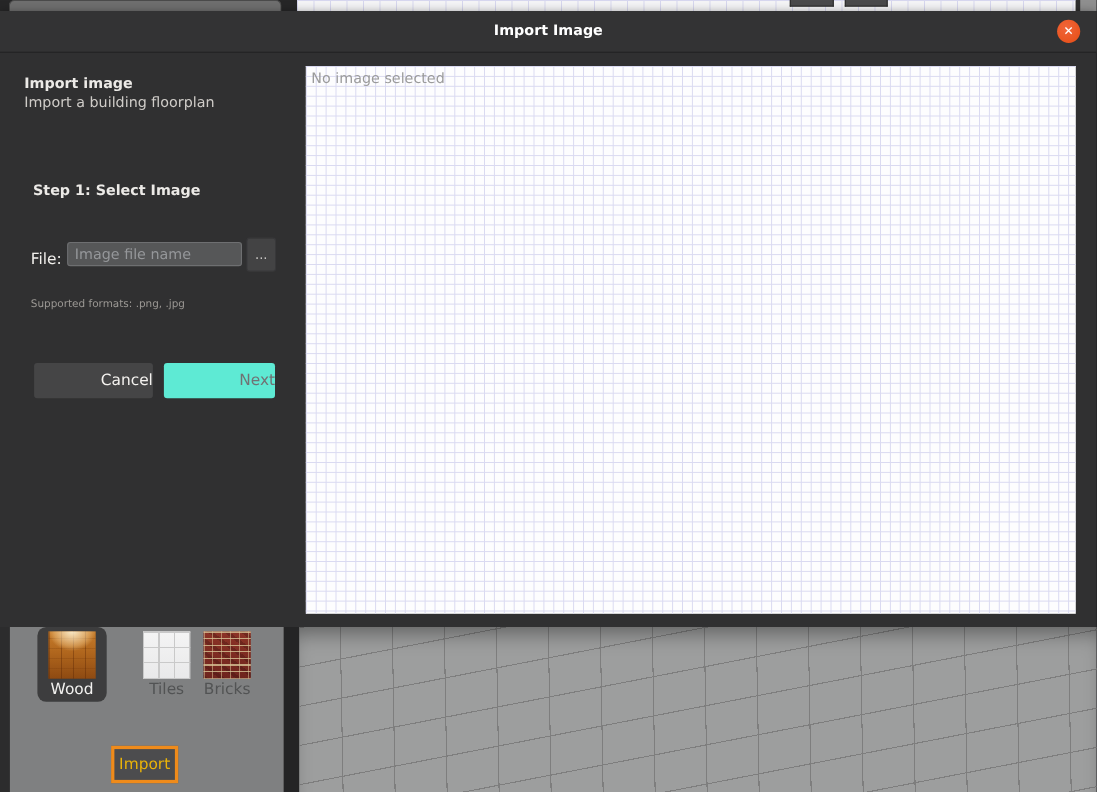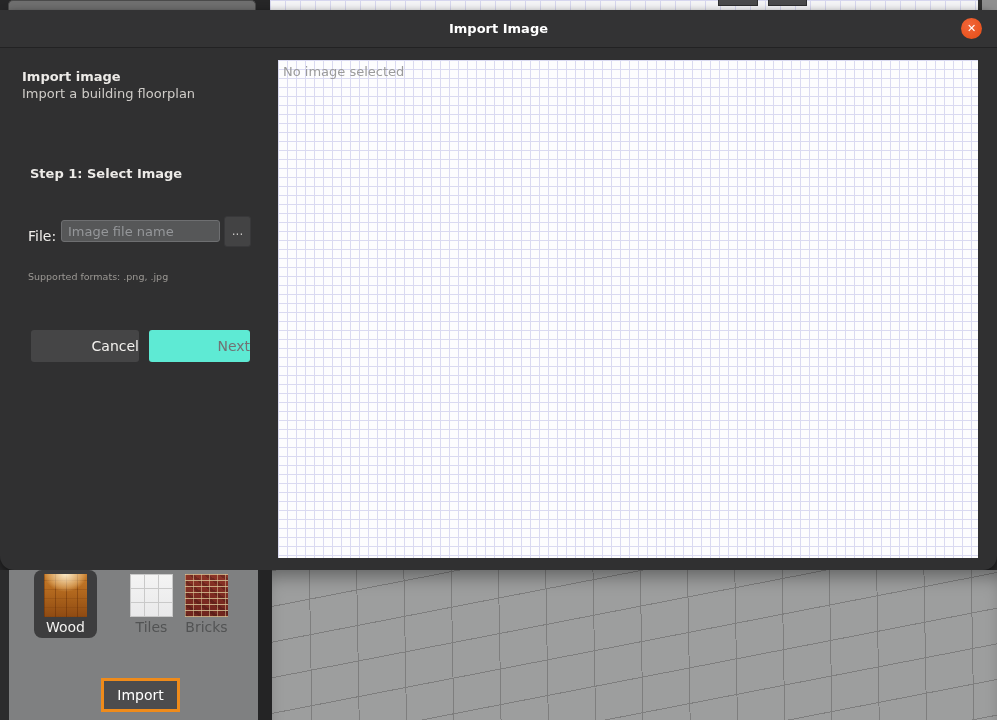--- a/index.html
+++ b/index.html
@@ -18,21 +18,21 @@
                                linear-gradient(90deg,#d6d6ee 1px,transparent 1px);
               background-size:15px 15px; }
   .strip-btn { position:absolute; top:0; height:6px; background:#4a4a4b; border:1px solid #2e2e2e; border-top:none; }
   .strip-btn.b1 { left:448px; width:40px; }
   .strip-btn.b2 { left:498px; width:39px; }
   .strip-scroll { position:absolute; left:978px; top:0; width:19px; height:10px; background:#8f8f8f;
                   border-left:4px solid #2e2e2e; }
 
   
   .dialog { position:absolute; left:0; top:10px; width:997px; height:560px;
-            background:#303031; box-shadow:0 3px 10px rgba(0,0,0,.6);border-radius:14px; }
+            background:#303031; box-shadow:0 3px 10px rgba(0,0,0,.6); }
   .titlebar { position:relative; height:38px; background:#333334; border-bottom:1px solid #222223;
               display:flex; align-items:center; justify-content:center; }
   .titlebar .title { color:#ffffff; font-weight:bold; font-size:13px; }
   .close-btn { position:absolute; right:15px; top:8px; width:21px; height:21px; border-radius:50%;
                background:radial-gradient(circle at 40% 35%, #f1663a, #e9541f 70%);
                color:#ffffff; font-size:11px; font-weight:bold; line-height:21px; text-align:center;
                cursor:pointer; }
 
   .left-pane { position:absolute; left:0; top:39px; width:278px; height:521px; color:#e8e6e3; }
   .pane-heading { position:absolute; left:22px; top:20px; font-size:13px; font-weight:bold; color:#eceae7; }
@@ -84,22 +84,22 @@
   .thumb-tiles { background:
       repeating-linear-gradient(0deg, #c9c9c9 0 1px, rgba(0,0,0,0) 1px 14px),
       repeating-linear-gradient(90deg, #c9c9c9 0 1px, rgba(0,0,0,0) 1px 14px),
       linear-gradient(180deg,#f4f4f4,#e9e9ea); }
   .thumb-bricks { background:
       repeating-linear-gradient(0deg, rgba(216,196,150,.8) 0 1px, rgba(0,0,0,0) 1px 6px),
       repeating-linear-gradient(90deg, rgba(216,196,150,.55) 0 1px, rgba(0,0,0,0) 1px 8px),
       repeating-linear-gradient(37deg, rgba(40,10,10,.25) 0 3px, rgba(0,0,0,0) 3px 9px),
       linear-gradient(180deg,#8c3326,#6e241d); }
 
-  .import-btn { position:absolute; left:92px; top:108px; width:79px; height:34px;
-                background:#4c4c4e; border:3px solid #ef8b1b; color:#ffffff;
+  .import-btn { position:absolute; left:92px; top:108px; width:61px; height:34px;
+                background:#4c4c4e; border:3px solid #ef8b1b; color:#eab308;
                 font-size:14px; text-align:center; line-height:28px; cursor:pointer; }
 
   .divider { position:absolute; left:258px; top:0; width:14px; height:150px; background:#242425; }
 
   .view3d { position:absolute; left:272px; top:0; width:725px; height:150px; background:#9d9e9e;
             overflow:hidden; }
   .view3d::after { content:""; position:absolute; inset:0;
             box-shadow:inset 0 14px 18px -8px rgba(0,0,0,.38); pointer-events:none; }
   .grid3d { position:absolute; left:-160px; top:-160px; width:1300px; height:560px;
             background-image:repeating-linear-gradient(0deg, #7e7e7e 0 1px, rgba(0,0,0,0) 1px 35px),

